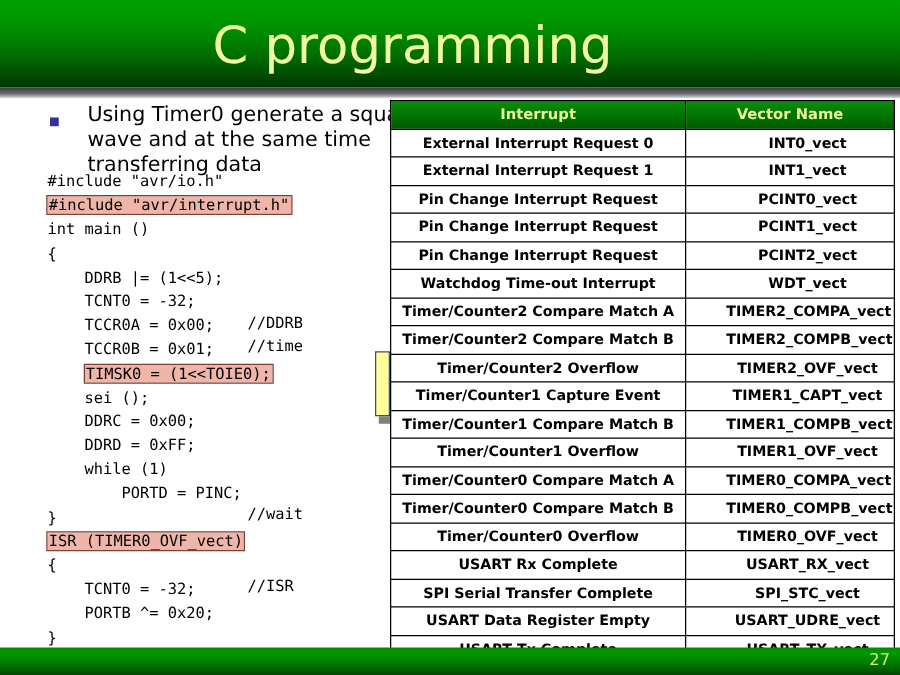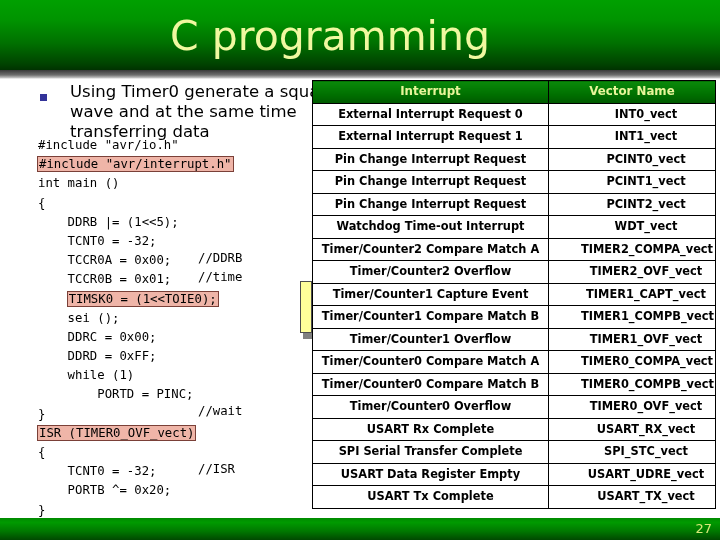--- a/index.html
+++ b/index.html
@@ -226,20 +226,24 @@
         </tr>
         <tr>
           <td>Watchdog Time-out Interrupt</td>
           <td class="vec">WDT_vect</td>
         </tr>
         <tr>
           <td>Timer/Counter2 Compare Match A</td>
           <td class="vec">TIMER2_COMPA_vect</td>
         </tr>
         <tr>
+          <td>Timer/Counter2 Compare Match B</td>
+          <td class="vec">TIMER2_COMPB_vect</td>
+        </tr>
+        <tr>
           <td>Timer/Counter2 Overflow</td>
           <td class="vec">TIMER2_OVF_vect</td>
         </tr>
         <tr>
           <td>Timer/Counter1 Capture Event</td>
           <td class="vec">TIMER1_CAPT_vect</td>
         </tr>
         <tr>
           <td>Timer/Counter1 Compare Match B</td>
           <td class="vec">TIMER1_COMPB_vect</td>

